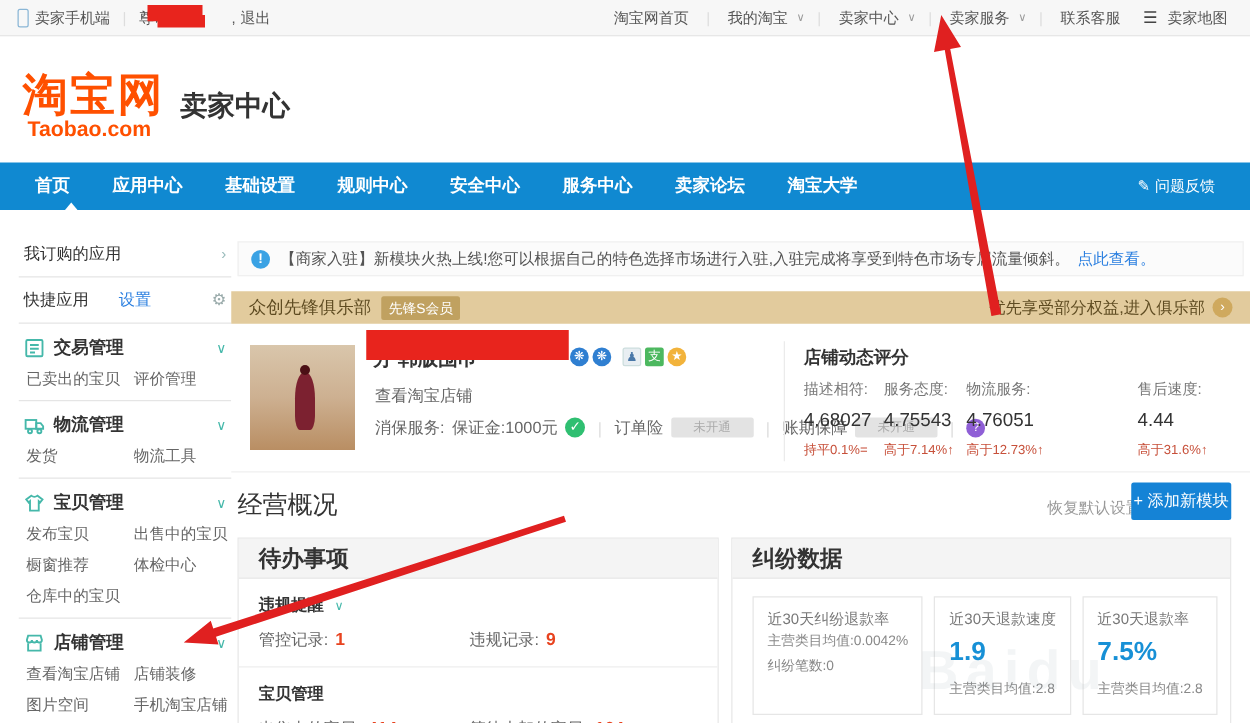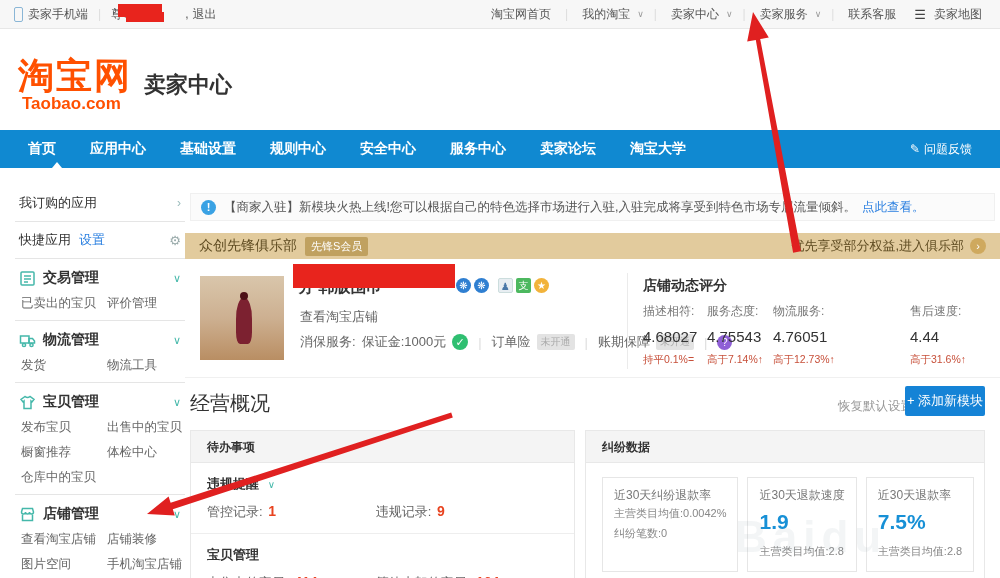--- a/index.html
+++ b/index.html
@@ -43,21 +43,21 @@
     display:flex;align-items:center;padding:0 28px;color:#fff;}
   .nav-item{color:#fff;font-size:14px;font-weight:bold;margin-right:34px;text-decoration:none;cursor:pointer;white-space:nowrap;}
   .nav-feedback{margin-left:auto;font-size:12px;font-weight:normal;display:flex;align-items:center;gap:4px;cursor:pointer;}
   .nav-tri{position:absolute;top:162px;left:52px;width:0;height:0;
     border-left:5px solid transparent;border-right:5px solid transparent;border-bottom:6px solid #fff;}
   
   .sidebar{position:absolute;left:15px;top:185px;width:170px;font-size:13px;}
   .sb-row{display:flex;align-items:center;padding:9px 4px;}
   .sb-row .arrow{margin-left:auto;color:#9bb;font-size:12px;}
   .sb-div{border-top:1px solid #e5e5e5;}
-  .sb-settings{color:var(--link-blue);margin-left:8px;cursor:pointer;}
+  .sb-settings{color:var(--link-blue);margin-left:24px;cursor:pointer;}
   .gear{margin-left:auto;color:#9aa;font-size:13px;cursor:pointer;}
   .sb-group{padding:10px 4px 8px 4px;}
   .sb-group-head{display:flex;align-items:center;margin-bottom:8px;}
   .sb-group-head .ttl{font-weight:bold;font-size:14px;color:#333;margin-left:7px;text-align:center;}
   .sb-group-head .chev{margin-left:auto;color:var(--teal);font-size:11px;}
   .sb-links{display:grid;grid-template-columns:84px auto;row-gap:8px;column-gap:2px;padding-left:2px;}
   .sb-links a{color:#666;text-decoration:none;font-size:12.5px;white-space:nowrap;cursor:pointer;}
   .gicon{width:17px;height:17px;flex:0 0 17px;}
   .gicon svg{width:17px;height:17px;stroke:var(--teal);fill:none;stroke-width:1.5;}
   
@@ -83,38 +83,38 @@
   .badge-ic{display:inline-block;width:15px;height:15px;border-radius:50%;margin-left:3px;vertical-align:middle;
     color:#fff;font-size:10px;text-align:center;line-height:15px;}
   .b-blue{background:#2f7fd1;}
   .b-sq{border-radius:2px;}
   .b-grey{background:#e8eef2;color:#4a78a8;border:1px solid #cdd;}
   .b-green{background:#4cb85f;}
   .b-gold{background:#f2b33b;}
   .view-shop{position:absolute;left:115px;top:43px;font-size:13px;color:#666;cursor:pointer;}
   .insure{position:absolute;left:115px;top:68px;font-size:13px;color:#666;display:flex;align-items:center;gap:6px;white-space:nowrap;}
   .chk{width:16px;height:16px;border-radius:50%;background:#2fbf71;color:#fff;font-size:11px;text-align:center;line-height:16px;}
-  .off-badge{background:#e3e3e3;color:#aaa;font-size:10px;padding:1px 4px;border-radius:2px;}
+  .off-badge{background:#e3e3e3;color:#aaa;font-size:10px;padding:1px 18px;border-radius:2px;}
   .v-sep{color:#ddd;margin:0 4px;}
   .qmark{width:15px;height:15px;border-radius:50%;background:#8f5fd6;color:#fff;font-size:10px;text-align:center;line-height:15px;cursor:pointer;}
   .dsr-div{position:absolute;left:442px;top:8px;height:96px;border-left:1px solid #ebebeb;}
   .dsr-title{position:absolute;left:458px;top:12px;font-size:14px;font-weight:bold;color:#333;}
   .dsr-col{position:absolute;top:38px;width:64px;white-space:nowrap;}
   .dsr-label{font-size:12px;color:#777;}
   .dsr-value{font-size:15px;color:#333;margin-top:8px;}
   .dsr-cmp{font-size:10.5px;color:var(--cmp-red);margin-top:8px;}
   
   .ov-title{position:absolute;left:190px;top:390px;font-size:20px;color:#333;}
   .ov-reset{position:absolute;left:838px;top:398px;font-size:12.5px;color:#999;cursor:pointer;}
   .ov-add{position:absolute;left:905px;top:386px;width:80px;height:30px;background:#1583d6;color:#fff;
     font-size:13px;border:none;border-radius:2px;text-align:center;line-height:30px;cursor:pointer;}
   
   .panel{position:absolute;top:430px;border:1px solid var(--border);background:#fff;height:160px;}
   .panel-hd{height:32px;line-height:32px;background:#f4f4f4;border-bottom:1px solid var(--border);
-    padding-left:16px;font-size:12px;font-weight:bold;color:#333;}
+    padding-left:16px;font-size:18px;font-weight:bold;color:#333;}
   .p-todo{left:190px;width:385px;}
   .p-disp{left:585px;width:400px;}
   .todo-body{padding:12px 16px;}
   .todo-sec-ttl{font-size:13px;font-weight:bold;color:#333;margin-bottom:10px;}
   .todo-sec-ttl .chev{color:var(--teal);font-size:10px;margin-left:5px;font-weight:normal;}
   .todo-stats{font-size:13px;color:#666;margin-bottom:12px;}
   .todo-stats .stat{display:inline-block;min-width:165px;}
   .todo-stats b{color:var(--num-orange);font-size:14px;margin-left:2px;}
   .todo-hr{border-top:1px solid #eee;margin:2px -16px 12px -16px;}
   .disp-body{display:flex;gap:9px;padding:14px 16px;}

